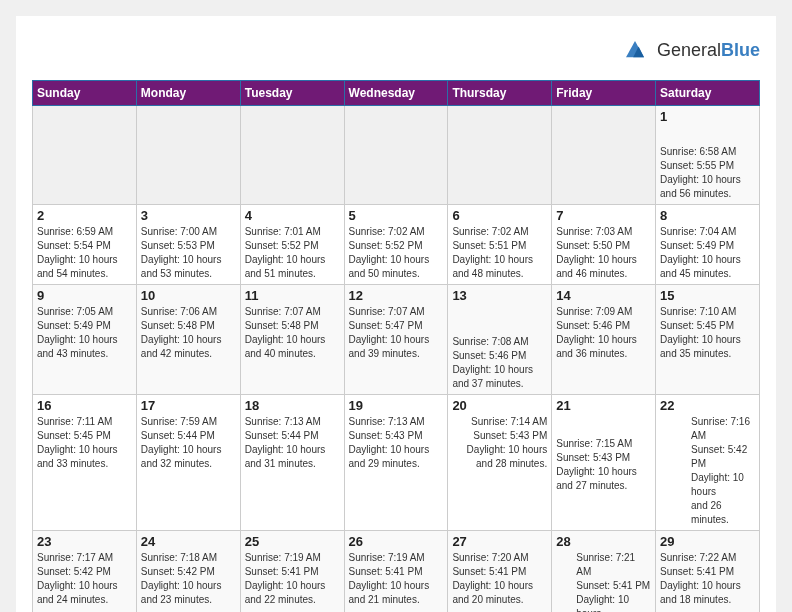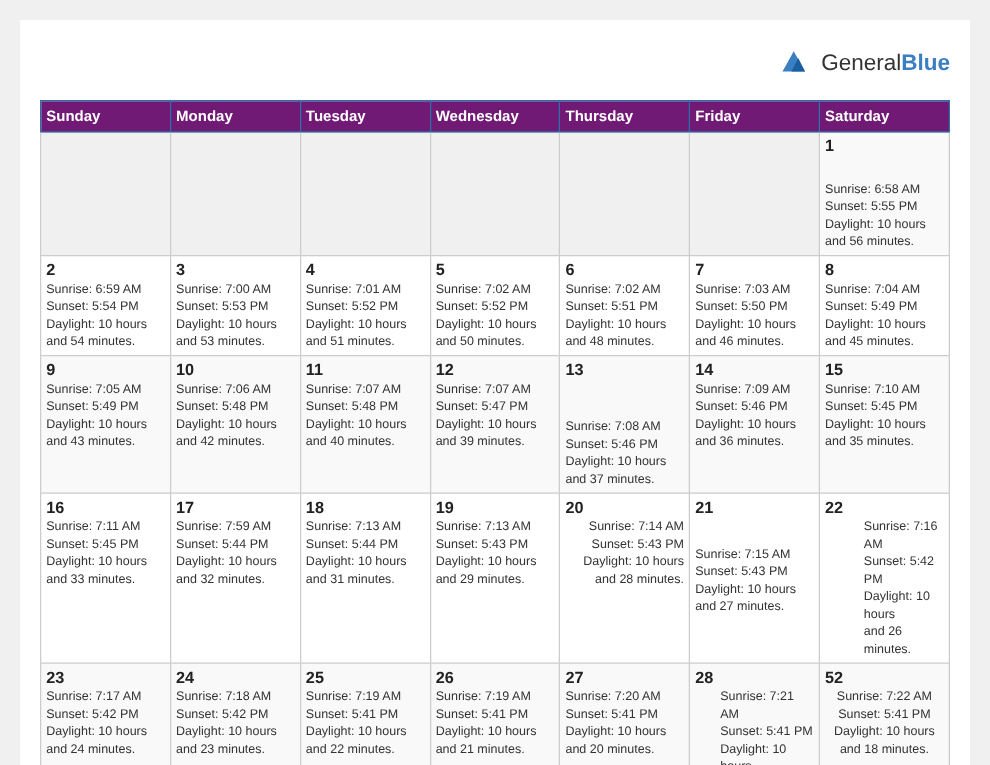--- a/index.html
+++ b/index.html
@@ -336,22 +336,22 @@
 and 20 minutes.</div>
           </td>
           <td>
             <span class="day-num">28</span>
             <div class="day-info" style="white-space: pre-line; margin-left: 20px;">Sunrise: 7:21 AM
 Sunset: 5:41 PM
 Daylight: 10 hours
 and 19 minutes.</div>
           </td>
           <td>
-            <span class="day-num">52</span>
-            <div class="day-info" style="white-space: pre-line; text-align: center;">Sunrise: 7:22 AM
+            <span class="day-num">29</span>
+            <div class="day-info" style="white-space: pre-line;">Sunrise: 7:22 AM
 Sunset: 5:41 PM
 Daylight: 10 hours
 and 18 minutes.</div>
           </td>
         </tr>
       </tbody>
   </table>
 </div>
 
 </body></html>

